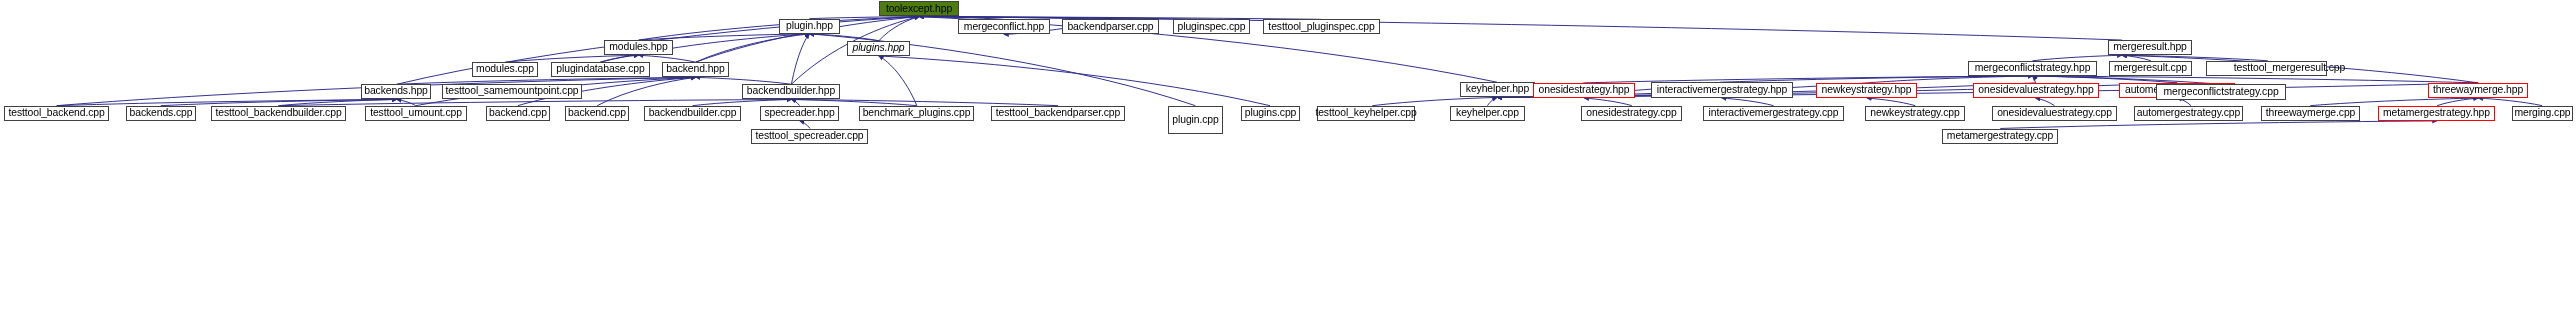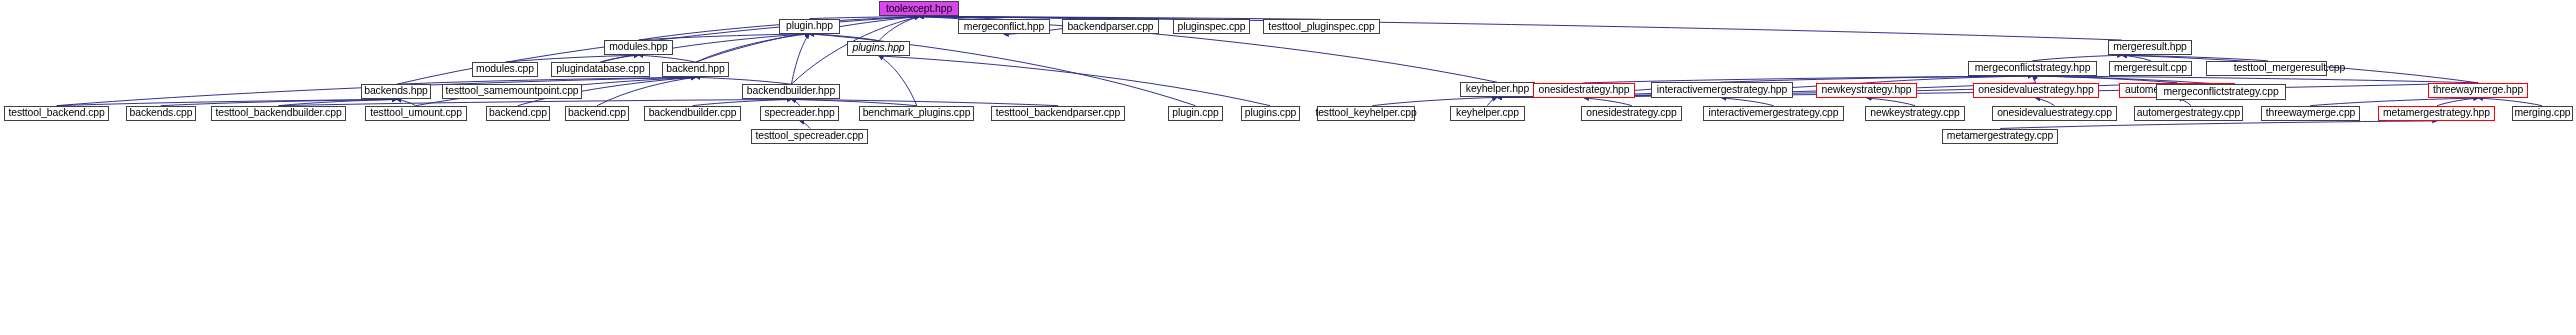--- a/index.html
+++ b/index.html
@@ -41,21 +41,21 @@
     font-size: 10.4px;
     line-height: 1;
     white-space: nowrap;
     display: flex;
     align-items: center;
     justify-content: center;
     letter-spacing: -0.1px;
     cursor: pointer;
   }
   .gnode.root {
-    background: #d946ef;
+    background: #4d7c0f;
     border: 0.7px solid #404040;
     font-weight: normal;
   }
   .gnode.red {
     border: 0.7px solid #ff0000;
   }
   .gnode.thick {
     border: 1.4px solid #404040;
   }
 </style>
@@ -170,21 +170,21 @@
       <div class="gnode" style="left: 4.1px; top: 106px; width: 105px; height: 15px;">testtool_backend.cpp</div>
       <div class="gnode" style="left: 126px; top: 106px; width: 70px; height: 15px;">backends.cpp</div>
       <div class="gnode" style="left: 211px; top: 106px; width: 135px; height: 15px;">testtool_backendbuilder.cpp</div>
       <div class="gnode" style="left: 365px; top: 106px; width: 102px; height: 15px;">testtool_umount.cpp</div>
       <div class="gnode" style="left: 486px; top: 106px; width: 64px; height: 15px;">backend.cpp</div>
       <div class="gnode" style="left: 565px; top: 106px; width: 64px; height: 15px;">backend.cpp</div>
       <div class="gnode" style="left: 644px; top: 106px; width: 97px; height: 15px;">backendbuilder.cpp</div>
       <div class="gnode" style="left: 760px; top: 106px; width: 79px; height: 15px;">specreader.hpp</div>
       <div class="gnode" style="left: 859px; top: 106px; width: 115px; height: 15px;">benchmark_plugins.cpp</div>
       <div class="gnode" style="left: 991px; top: 106px; width: 134px; height: 15px;">testtool_backendparser.cpp</div>
-      <div class="gnode" style="left: 1168px; top: 106px; width: 55px; height: 15px;">plugin.cpp</div>
+      <div class="gnode" style="left: 1168px; top: 106px; width: 55px; height: 28px;">plugin.cpp</div>
       <div class="gnode" style="left: 1241px; top: 106px; width: 59px; height: 15px;">plugins.cpp</div>
       <div class="gnode" style="left: 1317px; top: 106px; width: 98px; height: 15px;">testtool_keyhelper.cpp</div>
       <div class="gnode" style="left: 1450px; top: 106px; width: 75px; height: 15px;">keyhelper.cpp</div>
       <div class="gnode" style="left: 1581px; top: 106px; width: 101px; height: 15px;">onesidestrategy.cpp</div>
       <div class="gnode" style="left: 1703px; top: 106px; width: 141px; height: 15px;">interactivemergestrategy.cpp</div>
       <div class="gnode" style="left: 1865px; top: 106px; width: 100px; height: 15px;">newkeystrategy.cpp</div>
       <div class="gnode" style="left: 1992px; top: 106px; width: 125px; height: 15px;">onesidevaluestrategy.cpp</div>
       <div class="gnode" style="left: 2134px; top: 106px; width: 109px; height: 15px;">automergestrategy.cpp</div>
       <div class="gnode" style="left: 2261px; top: 106px; width: 99px; height: 15px;">threewaymerge.cpp</div>
       <div class="gnode red" style="left: 2378px; top: 106px; width: 117px; height: 15px;">metamergestrategy.hpp</div>

